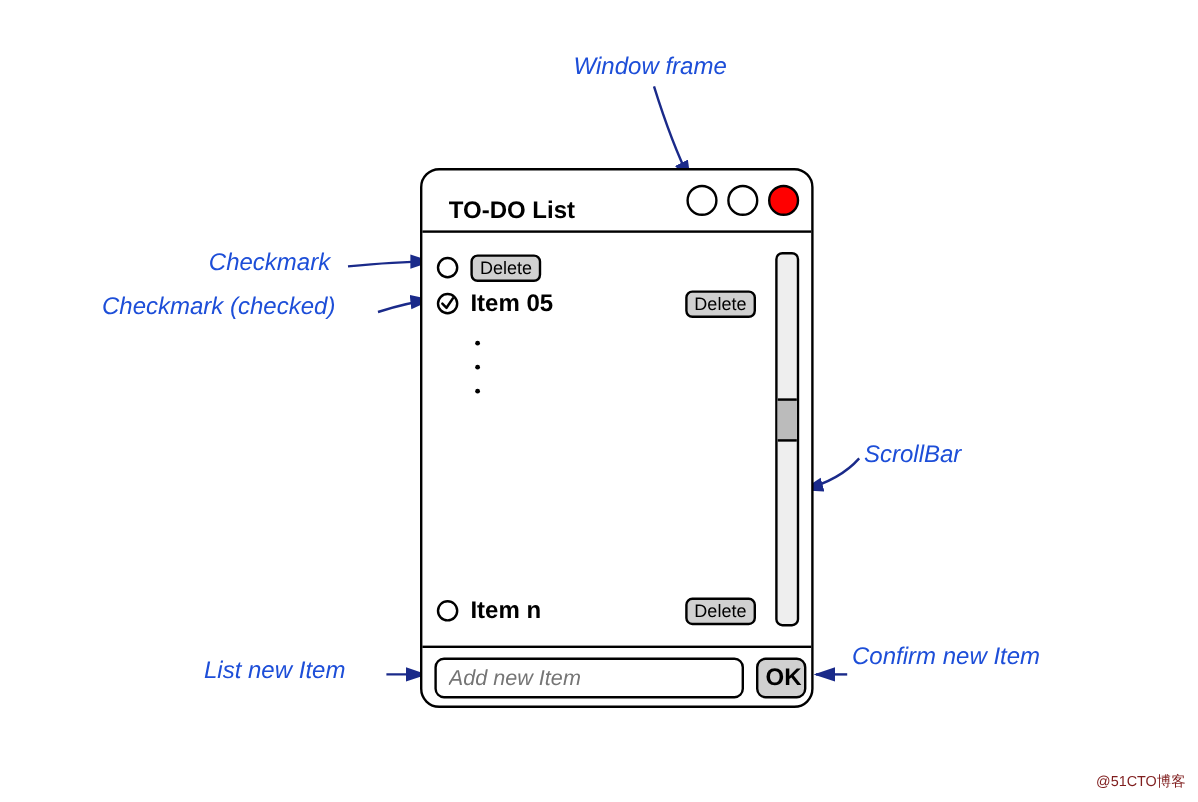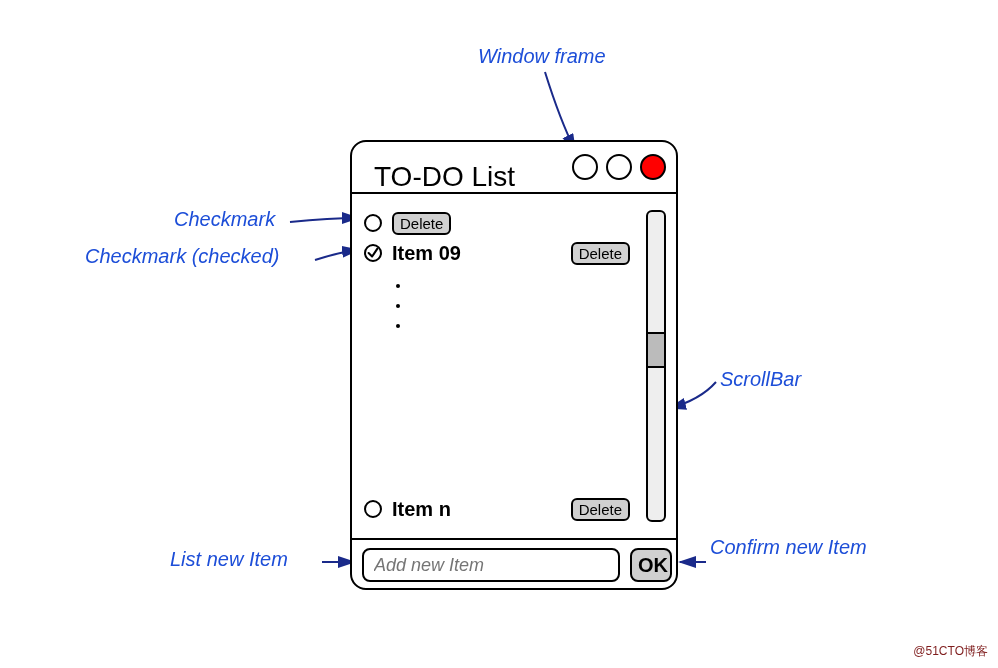--- a/index.html
+++ b/index.html
@@ -39,22 +39,22 @@
     background: #fff;
   }
   .titlebar {
     height: 52px;
     border-bottom: 2.5px solid #000;
     display: flex;
     align-items: center;
     padding: 0 10px 0 22px;
   }
   .title {
-    font-weight: normal;
-    font-size: 28px;
+    font-weight: bold;
+    font-size: 20px;
     font-style: normal;
     flex: 1;
     margin-top: 19px;
   }
   .window-btn {
     width: 26px;
     height: 26px;
     border: 2.5px solid #000;
     border-radius: 50%;
     margin-left: 8px;
@@ -202,21 +202,21 @@
       <button class="del">Delete</button>
       <div style="width:26px"></div>
     </div>
 
     <div class="row">
       <div class="check">
         <svg viewBox="0 0 16 16">
             <path d="M3 8 L7 12 L13 3" stroke="#000" stroke-width="2.4" fill="none" stroke-linecap="round" stroke-linejoin="round"></path>
           </svg>
       </div>
-      <div class="item-label">Item 09</div>
+      <div class="item-label">Item 05</div>
       <button class="del">Delete</button>
       <div style="width:26px"></div>
     </div>
 
     <div class="dots">
       <div></div>
         <div></div>
         <div></div>
     </div>
 

